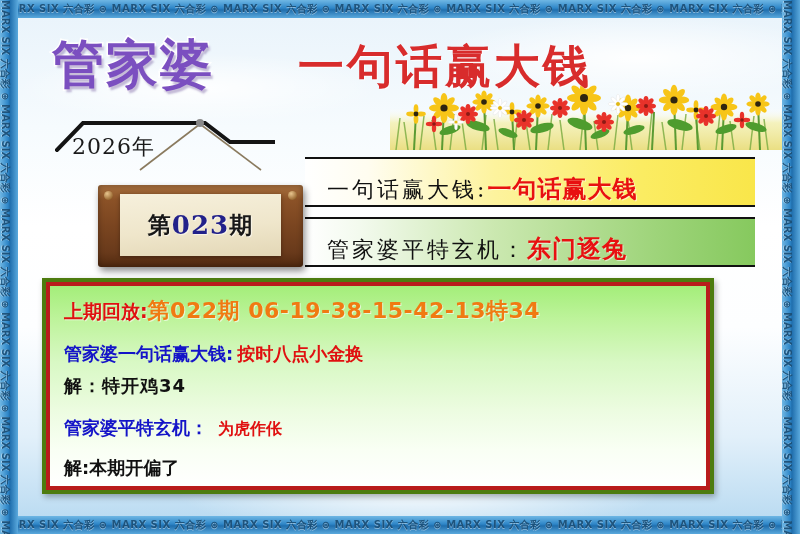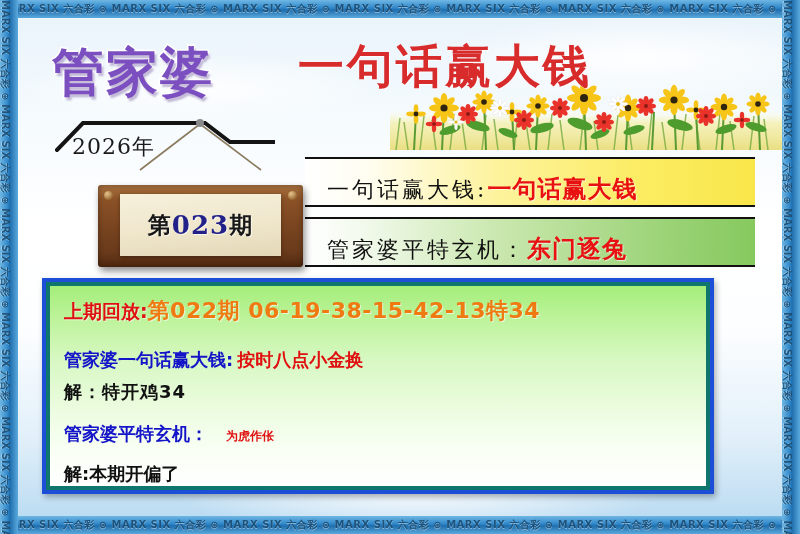--- a/index.html
+++ b/index.html
@@ -46,21 +46,21 @@
       radial-gradient(ellipse 340px 70px at 400px 470px, rgba(255,255,255,.9) 0%, rgba(255,255,255,0) 72%),
       linear-gradient(180deg,#eaf4fb 0%,#f6fbfe 22%,#ffffff 42%,#fdfeff 62%,#e2f0fa 84%,#bcdcf2 100%);
     z-index:1;
   }
 
   
   .meadow{position:absolute;left:390px;top:78px;width:392px;height:72px;z-index:2;overflow:hidden;}
 
   
   .title-main{
-    position:absolute;left:52px;top:38px;z-index:4;
+    position:absolute;left:52px;top:30px;z-index:4;
     font-family:Liberation Serif, serif;
     font-size:52px;font-weight:bold;letter-spacing:2px;
     color:#7b4fc0;
     -webkit-text-stroke:3px #ffffff;
     paint-order:stroke fill;
     text-shadow:2px 3px 2px rgba(90,60,140,.35);
   }
   .title-red{
     position:absolute;left:298px;top:36px;z-index:4;
     font-family:"DejaVu Serif","Liberation Serif",serif;
@@ -124,62 +124,62 @@
   }
   .hl .val{
     font-family:"DejaVu Sans","Liberation Sans",sans-serif;
     font-size:24px;font-weight:bold;color:#e81010;letter-spacing:1px;
     text-shadow:1px 1px 0 rgba(255,255,255,.55);
   }
 
   
   .panel{
     position:absolute;left:42px;top:278px;width:672px;height:216px;z-index:4;
-    border:4px solid #1d4ed8;background:#0f766e;box-sizing:border-box;
+    border:4px solid #4d7c0f;background:#b91c1c;box-sizing:border-box;
     box-shadow:2px 3px 6px rgba(0,0,0,.3);
   }
   .panel-inner{
     position:absolute;left:4px;top:4px;right:4px;bottom:4px;
     background:linear-gradient(180deg,#a4ee7a 0%,#bdf39a 16%,#d8f8c4 38%,#ecfce0 62%,#f9fff4 82%,#ffffff 100%);
     padding:8px 14px 0 14px;box-sizing:border-box;
   }
   .row{display:flex;align-items:baseline;margin-bottom:3px;white-space:nowrap;}
   .r1{margin-top:2px;}
   .r1 .k{
     font-family:"DejaVu Sans","Liberation Sans",sans-serif;
     font-size:19px;font-weight:bold;color:#e01010;letter-spacing:0px;
     text-shadow:1px 1px 0 rgba(255,255,255,.6);
   }
   .r1 .v{
     font-family:"DejaVu Sans","Liberation Sans",sans-serif;
     font-size:22px;font-weight:bold;color:#f07a12;letter-spacing:.5px;
     text-shadow:1px 1px 0 rgba(255,255,255,.6);
   }
-  .r2{margin-top:22px;}
+  .r2{margin-top:16px;}
   .r2 .k{
     font-family:"DejaVu Sans","Liberation Sans",sans-serif;
     font-size:18px;font-weight:bold;color:#1414c8;
   }
   .r2 .v{
     font-family:"DejaVu Sans","Liberation Sans",sans-serif;
     font-size:18px;font-weight:bold;color:#e01010;margin-left:4px;
   }
   .r3{margin-top:8px;}
   .r3 .k{
     font-family:"DejaVu Sans","Liberation Sans",sans-serif;
     font-size:18px;font-weight:bold;color:#111;letter-spacing:1px;
   }
   .r4{margin-top:18px;}
   .r4 .k{
     font-family:"DejaVu Sans","Liberation Sans",sans-serif;
     font-size:18px;font-weight:bold;color:#1414c8;
   }
   .r4 .v{
     font-family:"DejaVu Sans","Liberation Sans",sans-serif;
-    font-size:12px;font-weight:bold;color:#e01010;margin-left:18px;
+    font-size:16px;font-weight:bold;color:#e01010;margin-left:10px;
   }
   .r5{margin-top:16px;text-align:right;}
   .r5 .k{
     font-family:"DejaVu Sans","Liberation Sans",sans-serif;
     font-size:18px;font-weight:bold;color:#111;
   }
 </style>
 </head>
 <body>
 

